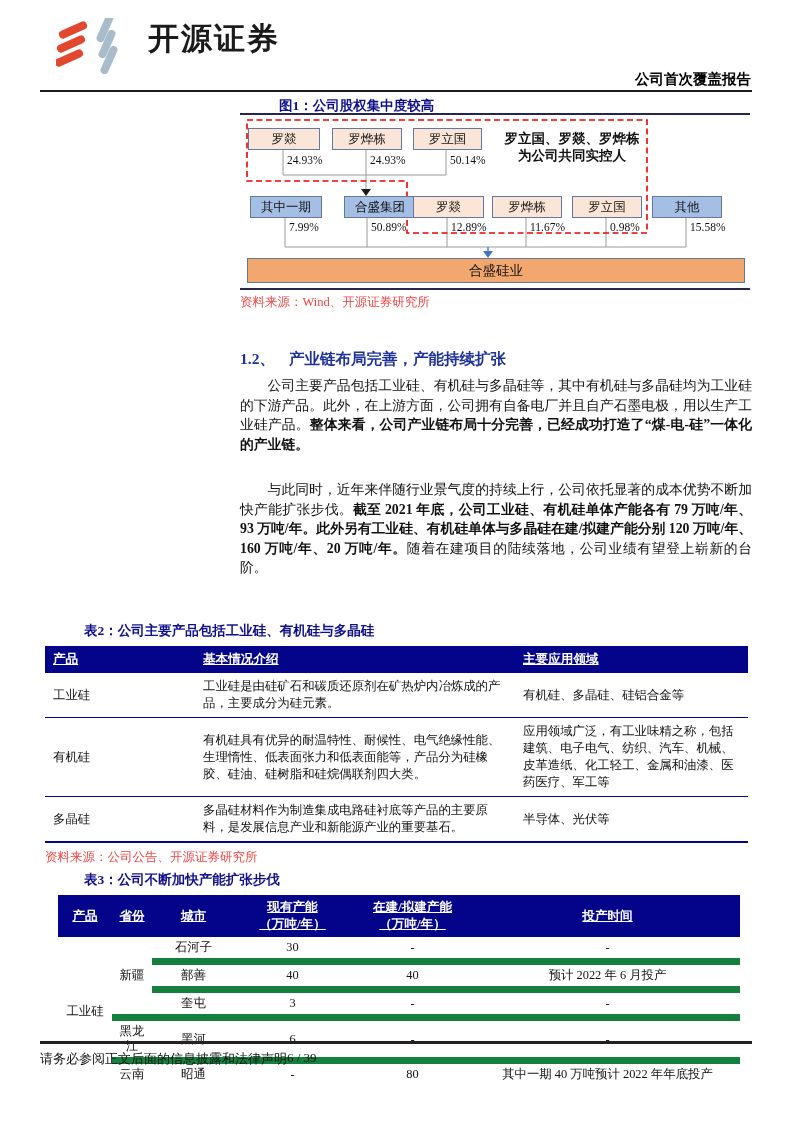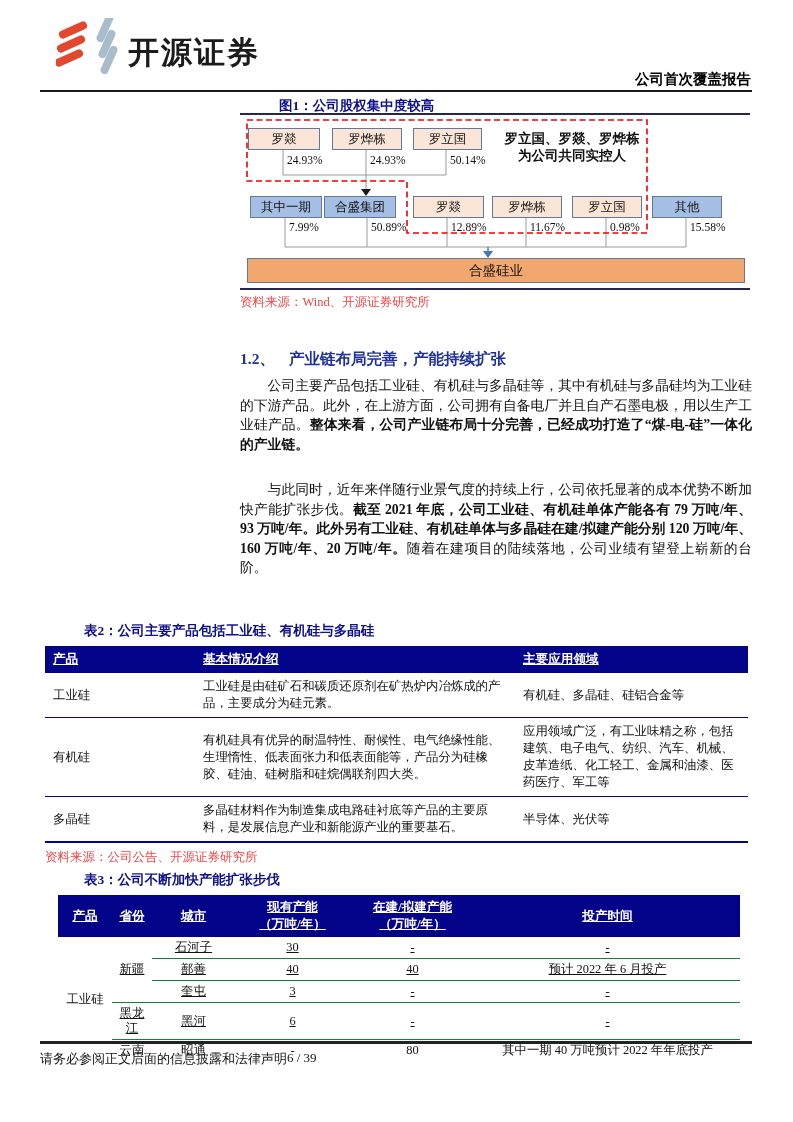--- a/index.html
+++ b/index.html
@@ -1,21 +1,21 @@
 <!DOCTYPE html>
 <html><head>
 <meta charset="utf-8">
 <style>
   html,body{margin:0;padding:0;background:#ffffff;}
   #page{position:relative;width:793px;height:1122px;background:#fff;overflow:hidden;
         font-family:"Liberation Serif","DejaVu Serif",serif;color:#111;}
   .abs{position:absolute;}
 
   
-  #logo{left:56px;top:18px;display:flex;align-items:flex-end;}
+  #logo{left:56px;top:18px;display:flex;align-items:flex-start;gap:20px;}
   #brand-text{font-family:"Liberation Sans","DejaVu Sans",sans-serif;font-weight:bold;
               font-size:31px;letter-spacing:2px;color:#1b1b1b;margin-left:6px;}
   #report-type{right:42px;top:70px;font-weight:bold;font-size:14.5px;color:#000;}
   #header-rule{left:40px;top:90px;width:712px;height:2px;background:#1b1b1b;}
 
   
   .fig-title,.tbl-title{font-weight:bold;font-size:13.5px;color:#10108c;padding-left:39px;}
   #fig1-title{left:240px;top:97px;}
   #fig1-toprule{left:240px;top:113px;width:510px;height:2px;background:#26264f;}
   #fig1-botrule{left:240px;top:288px;width:510px;height:2px;background:#26264f;}
@@ -51,21 +51,21 @@
   #table3{width:682px;margin-left:13px;}
   th{background:#04048a;color:#fff;font-weight:bold;font-size:12.6px;text-decoration:underline;}
   #table2 th{text-align:left;padding:5px 8px;}
   #table2 td{font-size:12.4px;line-height:17px;padding:5px 8px;vertical-align:middle;
              border-bottom:1px solid #04048a;}
   #table2 tr.last td{border-bottom:2px solid #04048a;}
   #table2-source{margin-top:6px;display:block;}
   #table3 th{text-align:center;padding:4px 2px;line-height:17px;}
   #table3 td{font-size:12.4px;text-align:center;padding:3px 2px;line-height:15px;
              vertical-align:middle;}
-  #table3 td.bb{border-bottom:1px solid #15803d;text-decoration:underline;}
+  #table3 td.bb{border-bottom:7px solid #15803d;}
 
   
   #footer-rule{left:40px;top:1041px;width:712px;height:3px;
                border-top:2px solid #222;border-bottom:1px solid #222;box-sizing:border-box;}
   #footer{left:40px;top:1050px;width:712px;display:flex;
           font-size:13px;}
 </style>
 </head>
 <body>
 
@@ -114,21 +114,21 @@
     <div class="pct" style="left:47px;top:38px;">24.93%</div>
     <div class="pct" style="left:130px;top:38px;">24.93%</div>
     <div class="pct" style="left:210px;top:38px;">50.14%</div>
 
     <div id="fig1-note">
       <div>罗立国、罗燚、罗烨栋</div>
       <div>为公司共同实控人</div>
     </div>
 
     <div class="fbox blue" style="left:10px;top:81px;width:70px;">其中一期</div>
-    <div class="fbox blue" style="left:84px;top:81px;width:70px;">合盛集团</div>
+    <div class="fbox blue" style="left:104px;top:81px;width:70px;">合盛集团</div>
     <div class="fbox peach" style="left:173px;top:81px;width:69px;">罗燚</div>
     <div class="fbox peach" style="left:252px;top:81px;width:68px;">罗烨栋</div>
     <div class="fbox peach" style="left:332px;top:81px;width:68px;">罗立国</div>
     <div class="fbox blue" style="left:412px;top:81px;width:68px;">其他</div>
     <div class="pct" style="left:49px;top:105px;">7.99%</div>
     <div class="pct" style="left:131px;top:105px;">50.89%</div>
     <div class="pct" style="left:211px;top:105px;">12.89%</div>
     <div class="pct" style="left:290px;top:105px;">11.67%</div>
     <div class="pct" style="left:370px;top:105px;">0.98%</div>
     <div class="pct" style="left:450px;top:105px;">15.58%</div>

